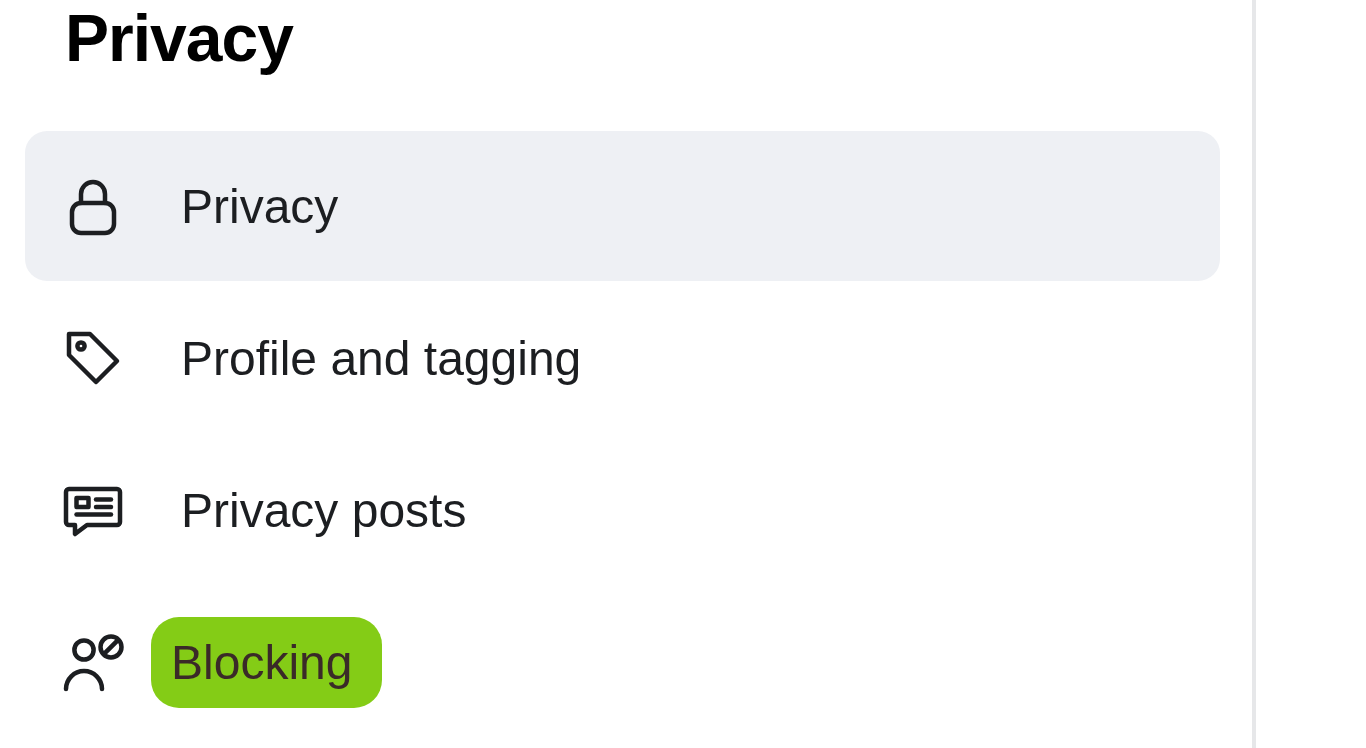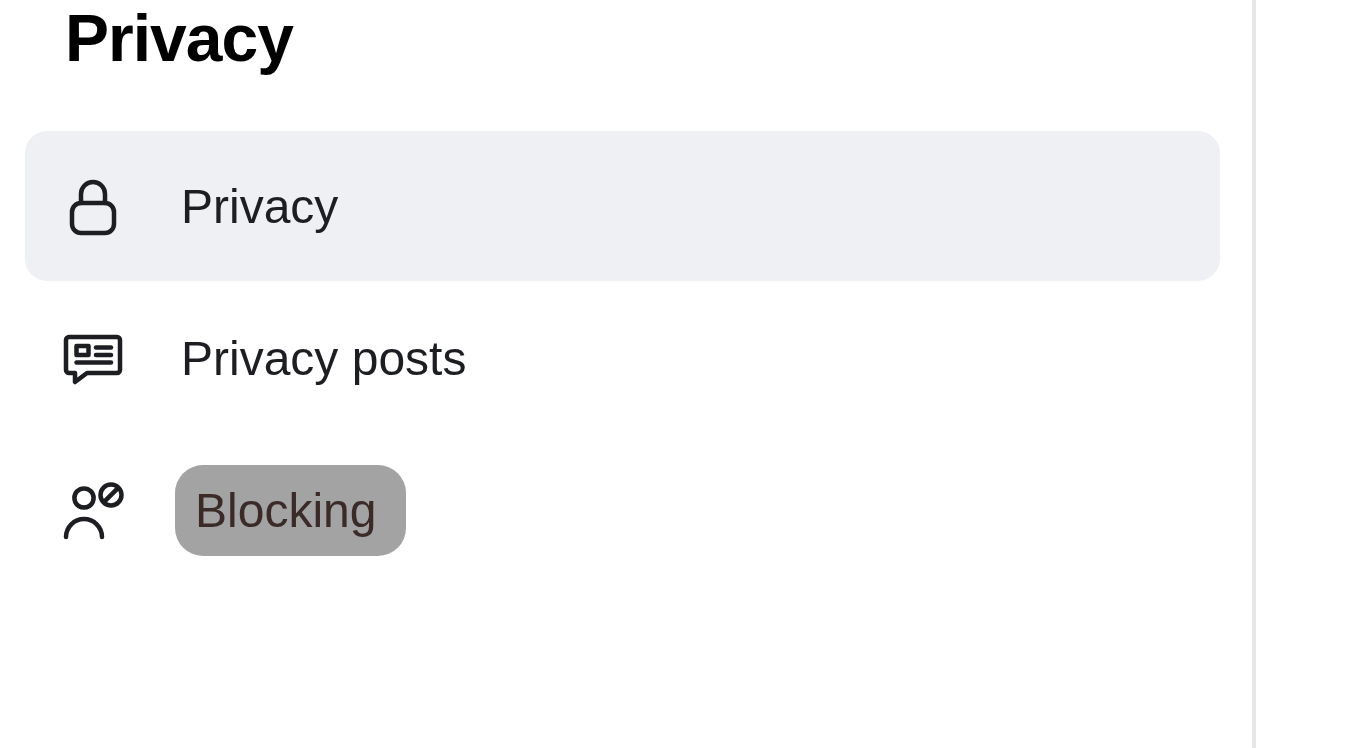--- a/index.html
+++ b/index.html
@@ -46,25 +46,25 @@
       justify-content: center;
       flex-shrink: 0;
     }
     .nav-label {
       font-size: 48px;
       color: #1c1e21;
       font-weight: 400;
       margin-left: 50px;
     }
     .highlight-pill {
-      background: #a3a3a3;
+      background: #84cc16;
       border-radius: 28px;
       padding: 18px 30px 18px 20px;
       display: inline-block;
-      margin-left: 44px;
+      margin-left: 20px;
     }
     .highlight-pill .nav-label {
       margin-left: 0;
       color: #3a2a28;
       font-weight: 400;
     }
     .right-divider {
       position: absolute;
       top: 0;
       right: 110px;
@@ -86,20 +86,29 @@
   <div class="nav-item selected">
     <span class="icon-wrap">
       <svg viewBox="0 0 24 24" fill="none" stroke="#1c1e21" stroke-width="1.5" stroke-linecap="round" stroke-linejoin="round">
         <rect x="5" y="11" width="14" height="10" rx="3"></rect>
         <path d="M8 11V8a4 4 0 0 1 8 0v3"></path>
       </svg>
     </span>
     <span class="nav-label">Privacy</span>
   </div>
 
+  <div class="nav-item">
+    <span class="icon-wrap">
+      <svg viewBox="0 0 24 24" fill="none" stroke="#1c1e21" stroke-width="1.5" stroke-linecap="round" stroke-linejoin="round">
+        <path d="M4 4h7l9 9-7 7-9-9V4z"></path>
+        <circle cx="8" cy="8" r="1.2"></circle>
+      </svg>
+    </span>
+    <span class="nav-label">Profile and tagging</span>
+  </div>
 
   <div class="nav-item">
     <span class="icon-wrap">
       <svg viewBox="0 0 24 24" fill="none" stroke="#1c1e21" stroke-width="1.5" stroke-linecap="round" stroke-linejoin="round">
         <path d="M4 5h16a1 1 0 0 1 1 1v10a1 1 0 0 1-1 1H10l-4 3v-3H4a1 1 0 0 1-1-1V6a1 1 0 0 1 1-1z"></path>
         <rect x="6.5" y="8" width="4" height="3"></rect>
         <line x1="13" y1="8.5" x2="18" y2="8.5"></line>
         <line x1="13" y1="11" x2="18" y2="11"></line>
         <line x1="6.5" y1="13.5" x2="18" y2="13.5"></line>
       </svg>

